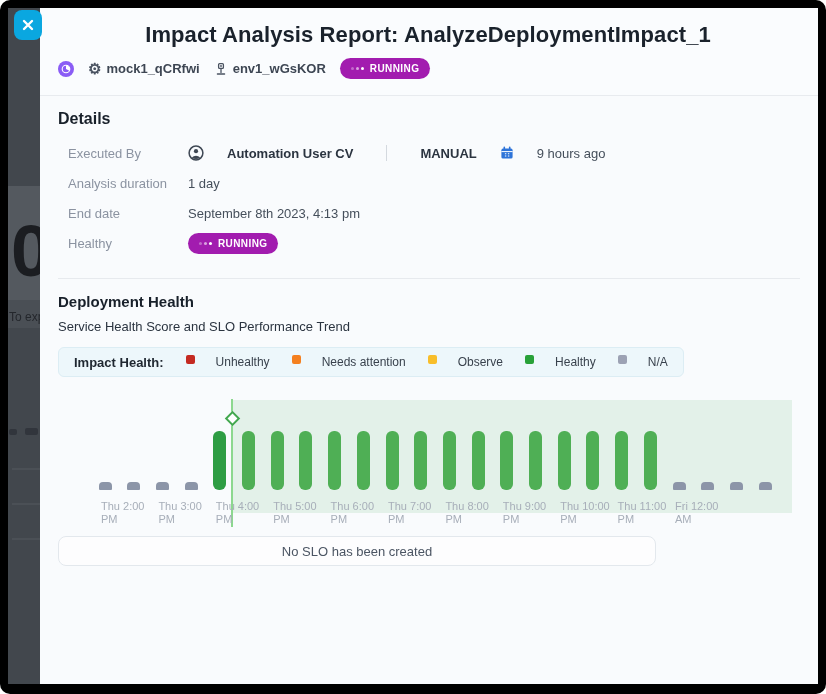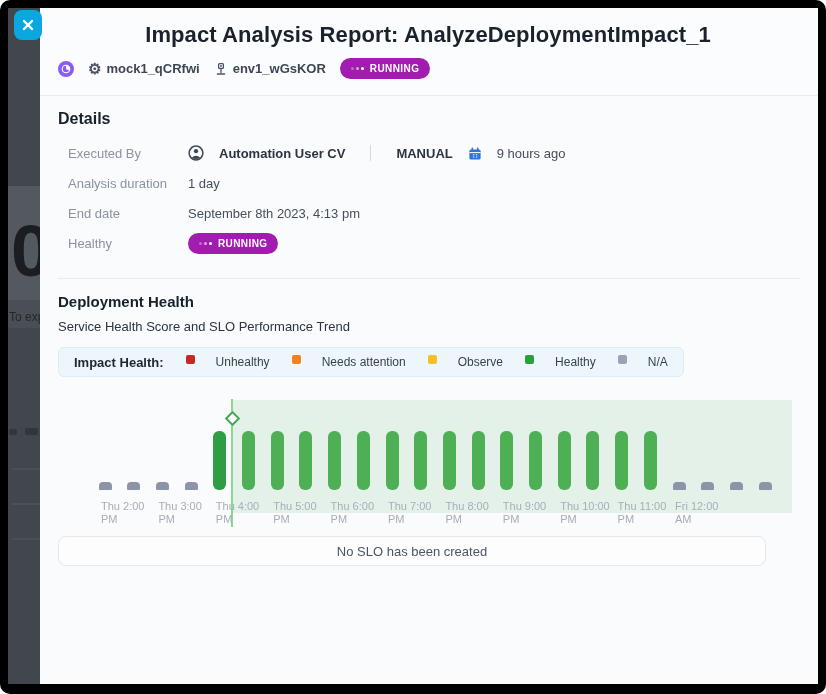--- a/index.html
+++ b/index.html
@@ -29,40 +29,40 @@
 
   .badge{display:inline-flex;align-items:center;gap:6px;background:#a21caf;color:#fff;border-radius:12px;padding:5px 11px;font-size:10px;font-weight:700;letter-spacing:.4px;}
   .dots{display:inline-flex;align-items:center;gap:2px;}
   .dots i{width:3px;height:3px;border-radius:50%;background:#fff;display:block;}
   .dots i:nth-child(1){opacity:.35;}.dots i:nth-child(2){opacity:.6;}.dots i:nth-child(3){opacity:1;}
 
   section{padding:0 20px 0 18px;}
   .details h2{margin:14px 0 10px;font-size:16px;font-weight:700;color:#18202a;}
   .drow{display:flex;align-items:center;height:30px;padding-left:10px;font-size:13px;}
   .dlabel{width:120px;flex:0 0 120px;color:#8b93a1;}
-  .dvalue{color:#454f5b;display:flex;align-items:flex-end;gap:15px;}
+  .dvalue{color:#454f5b;display:flex;align-items:center;gap:23px;}
   .dvalue .strong{font-weight:600;color:#2b3440;}
   .vdiv{width:1px;height:16px;background:#d4d9df;margin:0 10px;}
   .sec-div{border:none;border-top:1px solid #e7eaee;margin:20px 18px 0;}
 
   .health h3{margin:14px 0 0;font-size:15px;font-weight:700;color:#18202a;}
   .subtitle{margin-top:9px;font-size:13px;color:#2b3440;}
   .legend{margin-top:13px;display:inline-flex;align-items:center;gap:22px;height:30px;box-sizing:border-box;padding:0 15px;background:#edf7fb;border:1px solid #dcedf4;border-radius:6px;font-size:12px;color:#39424d;}
   .legend .lg-title{font-weight:700;font-size:13px;color:#1f2730;}
   .lg-item{display:inline-flex;align-items:flex-start;gap:21px;}
   .lg-item .sw{width:9px;height:9px;border-radius:2px;display:inline-block;}
 
   .chart{position:relative;margin-top:10px;width:737px;height:142px;}
   .chart .shade{position:absolute;background:rgba(87,176,97,.13);}
   .chart .mline{position:absolute;width:2px;background:#8cd88f;}
   .chart .mdiamond{position:absolute;width:7px;height:7px;background:#fff;border:2px solid #43a84f;transform:rotate(45deg);}
   .chart .bar{position:absolute;}
   .chart .tick{position:absolute;font-size:11px;line-height:13px;color:#a7aeb9;white-space:nowrap;}
 
-  .slo-box{margin-top:7px;width:708px;height:30px;box-sizing:border-box;border:1px solid #e3e8ed;border-radius:8px;background:#fdfdfe;display:flex;align-items:center;justify-content:center;font-size:13px;color:#4b5563;}
+  .slo-box{margin-top:7px;width:598px;height:30px;box-sizing:border-box;border:1px solid #e3e8ed;border-radius:8px;background:#fdfdfe;display:flex;align-items:center;justify-content:center;font-size:13px;color:#4b5563;}
 </style>
 </head>
 <body>
 
 <div class="stage">
 
   <div class="backdrop">
     <div class="bband"></div>
     <div class="bband2"></div>
     <div class="bzero">0</div>

